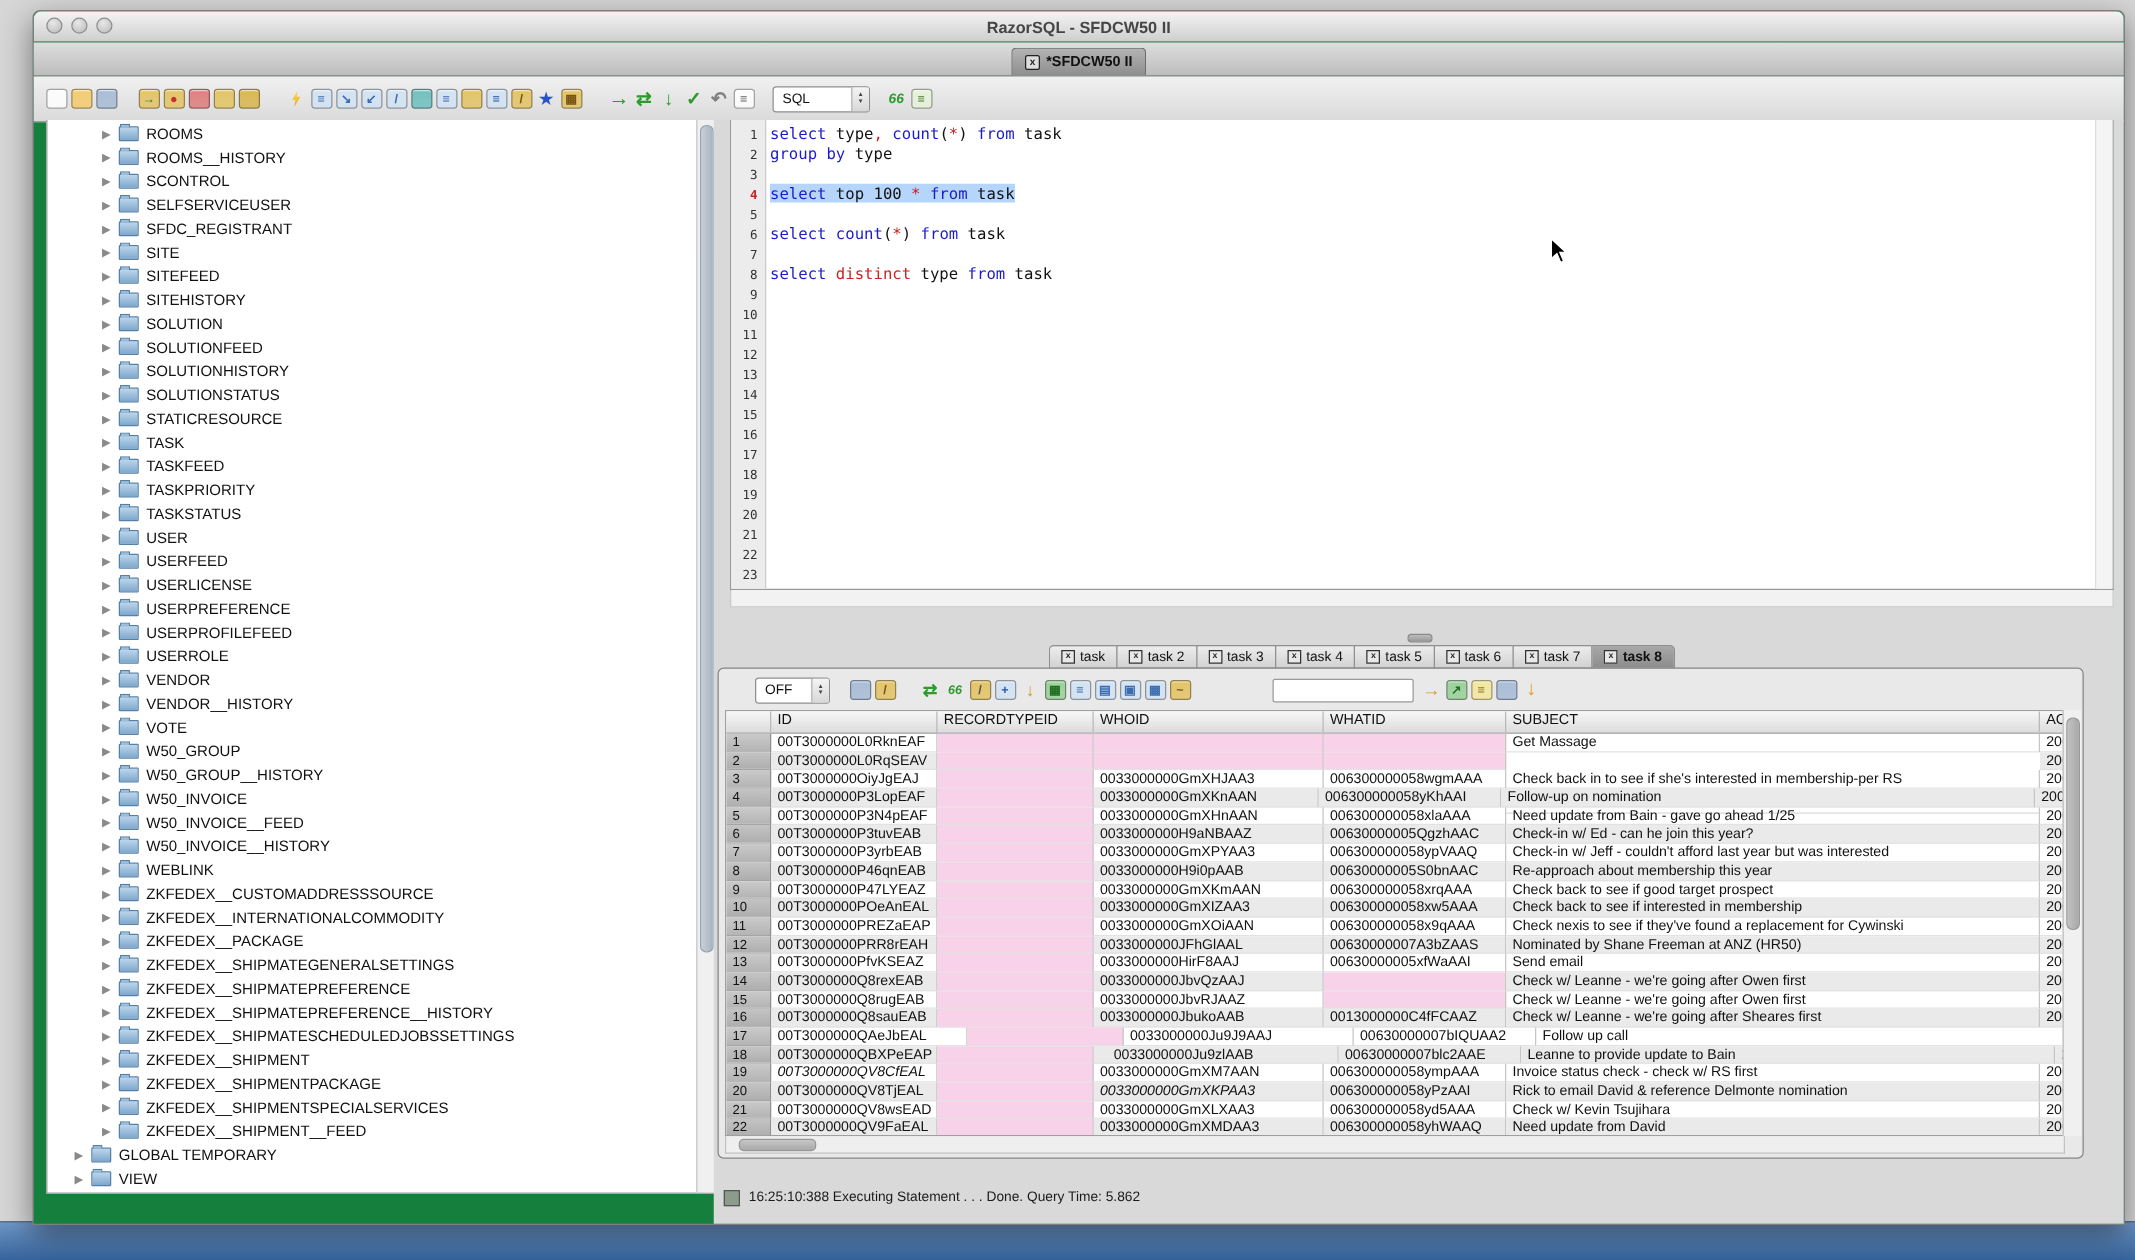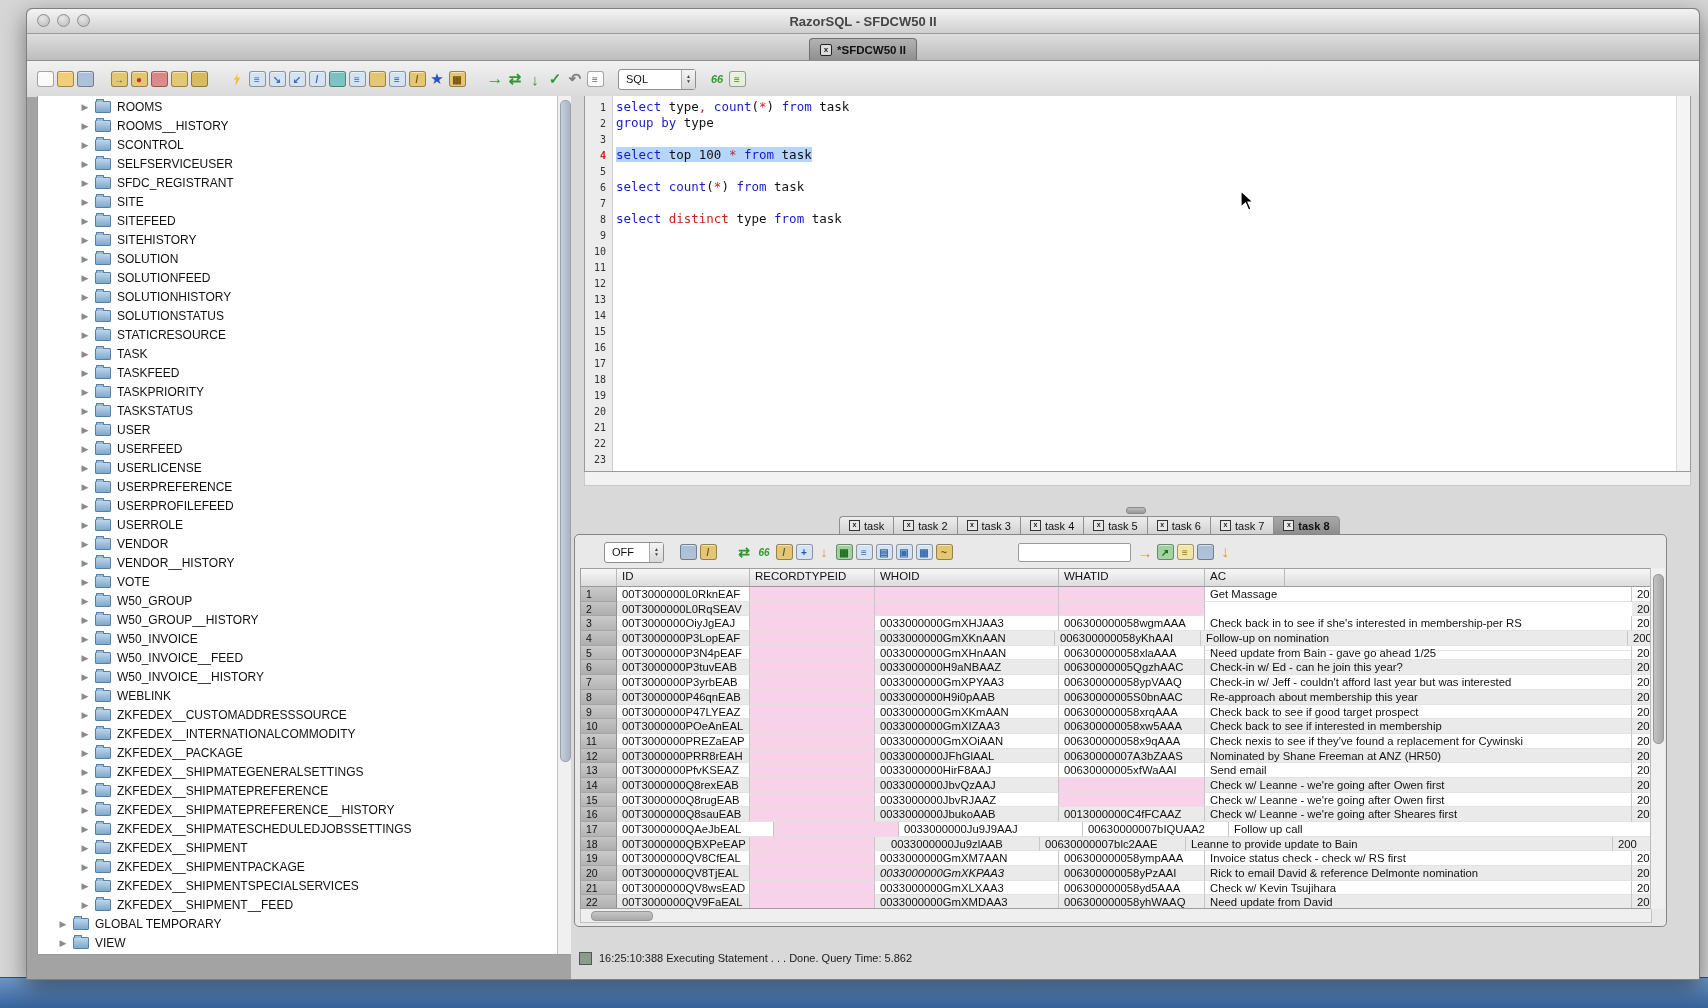--- a/index.html
+++ b/index.html
@@ -1,19 +1,19 @@
 <!DOCTYPE html>
 <html><head>
 <meta charset="utf-8">
 <style>
   html,body{margin:0;padding:0;}
   body{width:1708px;height:1008px;background:#d6d6d6;font-family:"Liberation Sans",sans-serif;overflow:hidden;position:relative;}
   .wallpaper{position:absolute;left:0;right:0;bottom:0;height:30px;background:linear-gradient(#6e96c6,#35639c);border-top:1px solid #2e4f78;}
   
-  .window{position:absolute;left:26px;top:8px;width:1672px;height:970px;background:#a3a3a3;border:1px solid #7f7f7f;border-radius:6px 6px 0 0;box-shadow:0 8px 24px rgba(0,0,0,.45);}
+  .window{position:absolute;left:26px;top:8px;width:1672px;height:970px;background:#15803d;border:1px solid #7f7f7f;border-radius:6px 6px 0 0;box-shadow:0 8px 24px rgba(0,0,0,.45);}
   .titlebar{height:24px;background:linear-gradient(#f4f4f4,#cfcfcf);border-bottom:1px solid #9a9a9a;border-radius:6px 6px 0 0;position:relative;display:flex;align-items:center;justify-content:center;}
   .title{font-size:13px;font-weight:bold;color:#454545;}
   .lights{position:absolute;left:10px;top:5px;display:flex;gap:7px;}
   .light{width:13px;height:13px;border-radius:50%;background:radial-gradient(circle at 40% 30%,#e8e8e8,#b9b9b9);border:1px solid #8e8e8e;box-sizing:border-box;}
   .tabstrip{height:26px;background:linear-gradient(#dedede,#bdbdbd);border-bottom:1px solid #8f8f8f;position:relative;}
   .doctab{position:absolute;left:50%;transform:translateX(-50%);top:4px;height:21px;padding:0 10px;background:linear-gradient(#b3b3b3,#8f8f8f);border:1px solid #6e6e6e;border-bottom:none;border-radius:4px 4px 0 0;display:flex;align-items:center;gap:5px;font-size:11.5px;font-weight:bold;color:#111;}
   .boxx{display:inline-block;width:10px;height:10px;border:1px solid #222;background:#ddd;font:bold 8px/9px "Liberation Sans",sans-serif;text-align:center;color:#222;border-radius:2px;}
   
   .toolbar{height:36px;background:linear-gradient(#f1f1f1,#dadada);border-bottom:1px solid #a5a5a5;display:flex;align-items:center;padding:0 8px;}
   .chip{display:inline-flex;align-items:center;justify-content:center;width:17px;height:16px;border-radius:3px;border:1px solid rgba(0,0,0,.35);box-shadow:inset 0 1px 0 rgba(255,255,255,.55);font-weight:bold;font-size:10px;margin:0 1.5px;box-sizing:border-box;}
@@ -475,20 +475,21 @@
             <span class="chip" style="background: linear-gradient(rgb(169, 189, 214), rgba(169, 189, 214, 0.88));"></span>
             <span class="glyph" style="color: rgb(224, 160, 32); font-size: 16px; font-weight: bold;">↓</span>
           </div>
         <div class="grid">
           <div class="ghead" id="grid-head">
               <div class="hc" style="width: 36px;"></div>
               <div class="hc" style="width: 133px;">ID</div>
               <div class="hc" style="width: 125px;">RECORDTYPEID</div>
               <div class="hc" style="width: 184px;">WHOID</div>
               <div class="hc" style="width: 146px;">WHATID</div>
+              <div class="hc" style="width: 427px;">SUBJECT</div>
               <div class="hc" style="width: 80px;">AC</div>
             </div>
           <div id="grid-rows">
               <div class="grow">
                 <div class="gc rn" style="width: 36px;">1</div>
                 <div class="gc" style="width: 133px;">00T3000000L0RknEAF</div>
                 <div class="gc nullc" style="width: 125px;"></div>
                 <div class="gc nullc" style="width: 184px;"></div>
                 <div class="gc nullc" style="width: 146px;"></div>
                 <div class="gc" style="width: 427px;">Get Massage</div>
@@ -635,28 +636,28 @@
                 <div class="gc nullc" style="width: 125px;"></div>
                 <div class="gc" style="width: 184px;">0033000000Ju9J9AAJ</div>
                 <div class="gc" style="width: 146px;">00630000007bIQUAA2</div>
                 <div class="gc" style="width: 427px;">Follow up call</div>
                 <div class="gc" style="width: 80px;">200</div>
               </div>
               <div class="grow alt">
                 <div class="gc rn" style="width: 36px;">18</div>
                 <div class="gc" style="width: 133px;">00T3000000QBXPeEAP</div>
                 <div class="gc nullc" style="width: 125px;"></div>
-                <div class="gc" style="width: 165px; padding-left: 16px;">0033000000Ju9zlAAB</div>
+                <div class="gc" style="width: 196px; padding-left: 16px;">0033000000Ju9zlAAB</div>
                 <div class="gc" style="width: 146px;">00630000007blc2AAE</div>
                 <div class="gc" style="width: 427px;">Leanne to provide update to Bain</div>
                 <div class="gc" style="width: 80px;">200</div>
               </div>
               <div class="grow">
                 <div class="gc rn" style="width: 36px;">19</div>
-                <div class="gc" style="width: 133px;">00T3000000QV8CfEAL</div>
+                <div class="gc" style="width: 133px; font-style: italic;">00T3000000QV8CfEAL</div>
                 <div class="gc nullc" style="width: 125px;"></div>
                 <div class="gc" style="width: 184px;">0033000000GmXM7AAN</div>
                 <div class="gc" style="width: 146px;">006300000058ympAAA</div>
                 <div class="gc" style="width: 427px;">Invoice status check - check w/ RS first</div>
                 <div class="gc" style="width: 80px;">200</div>
               </div>
               <div class="grow alt">
                 <div class="gc rn" style="width: 36px;">20</div>
                 <div class="gc" style="width: 133px;">00T3000000QV8TjEAL</div>
                 <div class="gc nullc" style="width: 125px;"></div>

